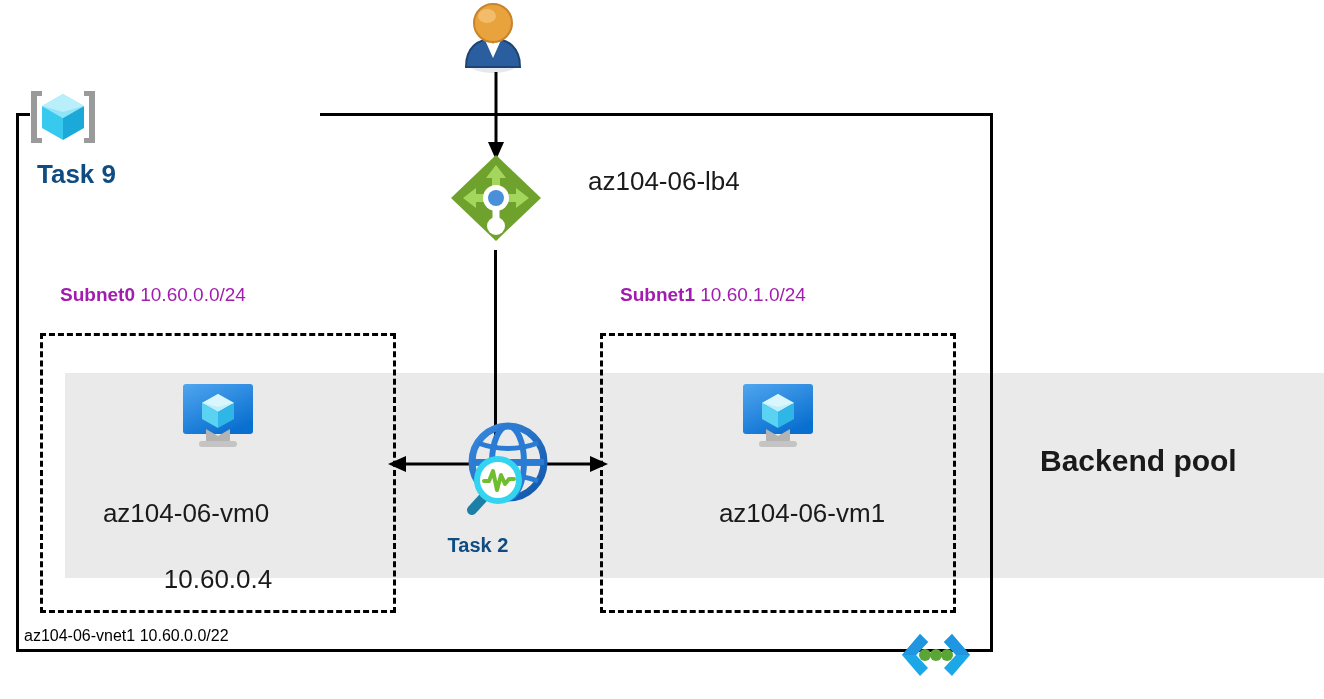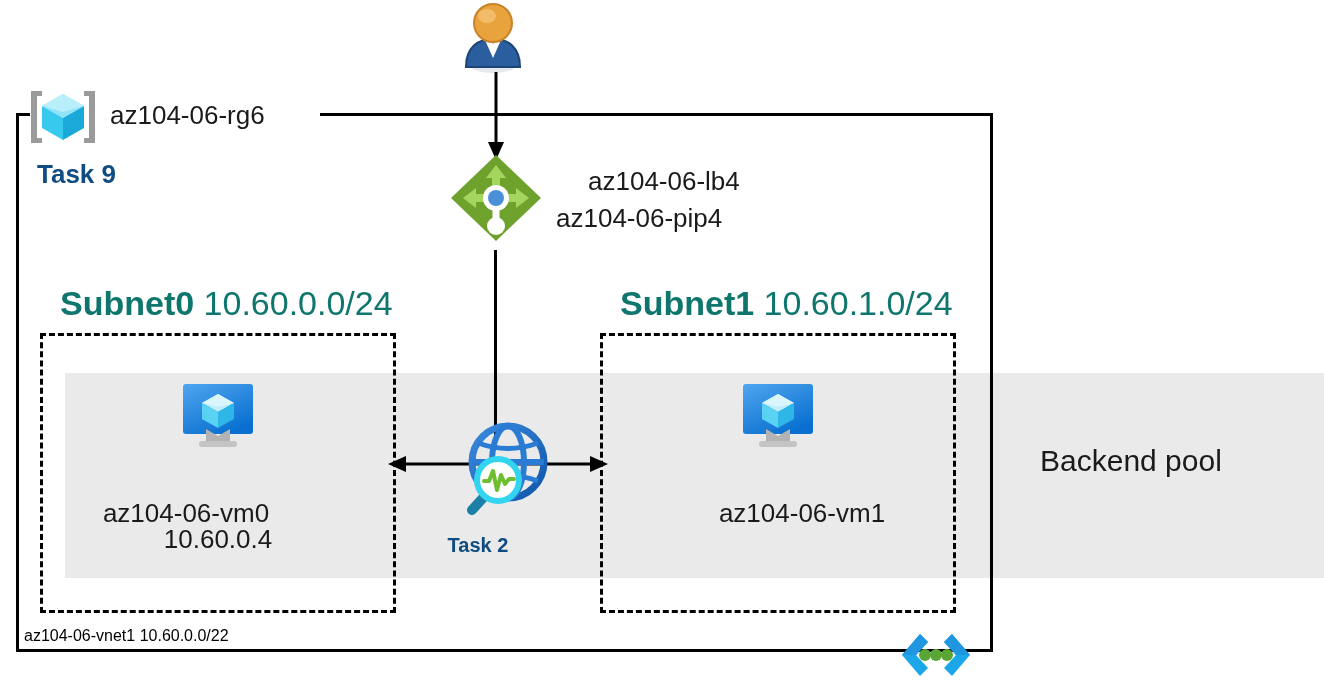--- a/index.html
+++ b/index.html
@@ -23,20 +23,21 @@
   #backend-band {
     left: 65px; top: 373px;
     width: 1259px; height: 205px;
     background: #eaeaea;
   }
   #backend-pool-label {
     left: 1040px; top: 444px;
     font-size: 30px;
     color: #1a1a1a;
     white-space: nowrap;
+    font-weight: bold;
   }
 
   
   #rg-box {
     left: 16px; top: 113px;
     width: 977px; height: 539px;
     border: 3px solid #000000;
     box-sizing: border-box;
     background: transparent;
   }
@@ -73,22 +74,22 @@
   
   #lb-icon { left: 447px; top: 153px; width: 98px; height: 100px; }
   #lb-name  { left: 588px; top: 166px; font-size: 26px; color: #1a1a1a; white-space: nowrap; }
   #pip-name { left: 556px; top: 203px; font-size: 26px; color: #1a1a1a; white-space: nowrap; }
 
   
   #line-lb-down { left: 494px; top: 250px; width: 3px; height: 200px; background: #000; }
 
   
   .subnet-label {
-    font-size: 34px;
-    color: #0f766e;
+    font-size: 19px;
+    color: #a21caf;
     white-space: nowrap;
   }
   .subnet-label .nm { font-weight: bold; }
   #subnet0-label { left: 60px;  top: 284px; }
   #subnet1-label { left: 620px; top: 284px; }
 
   
   .subnet-box {
     border: 3px dashed #000000;
     box-sizing: border-box;
@@ -102,21 +103,21 @@
   #vm0-icon { left: 179px; top: 381px; }
   #vm1-icon { left: 739px; top: 381px; }
 
   .vm-text {
     font-size: 26px;
     color: #1a1a1a;
     text-align: center;
     white-space: nowrap;
   }
   #vm0-name { left: 40px;  top: 498px; width: 292px; }
-  #vm0-ip   { left: 40px;  top: 524px; width: 356px; }
+  #vm0-ip   { left: 40px;  top: 564px; width: 356px; }
   #vm1-name { left: 600px; top: 498px; width: 404px; }
   #vm1-ip   { left: 600px; top: 534px; width: 356px; }
 
   
   #arrow-subnets { left: 388px; top: 452px; width: 220px; height: 24px; }
 
   
   #watcher-icon { left: 450px; top: 418px; width: 108px; height: 106px; }
   #task2-label {
     left: 368px; top: 534px; width: 220px;
@@ -155,21 +156,20 @@
 
       <path d="M56 3 L67 3 L67 55 L56 55 L56 50 L61 50 L61 8 L56 8 Z" fill="#9a9a9a"></path>
 
       <path d="M35 6 L56 18 L35 30 L14 18 Z" fill="#8fe4f7"></path>
       <path d="M14 18 L35 30 L35 52 L14 40 Z" fill="#38c9ef"></path>
       <path d="M56 18 L35 30 L35 52 L56 40 Z" fill="#1aa9d8"></path>
       <path d="M35 6 L56 18 L35 24 L14 18 Z" fill="#b9eefb"></path>
     </svg>
   </div>
 
-  <div class="abs" id="rg-name">az104-06-rg6</div>
   <div class="abs" id="task1-label">Task 9</div>
 
   <div class="abs" id="user-icon">
     <svg viewBox="0 0 64 72" width="64" height="72">
       <ellipse cx="32" cy="58" rx="28" ry="13" fill="#cfd6de" opacity="0.55"></ellipse>
       <path d="M5 65 C5 45 17 37 32 37 C47 37 59 45 59 65 Z" fill="#2b5e9e"></path>
       <path d="M5 65 C5 45 17 37 32 37 C47 37 59 45 59 65 Z" fill="none" stroke="#1d4474" stroke-width="2"></path>
       <path d="M24 38 L32 56 L40 38 L36 35 L32 42 L28 35 Z" fill="#ffffff"></path>
       <circle cx="32" cy="21" r="19" fill="#e8a33d"></circle>
       <circle cx="32" cy="21" r="19" fill="none" stroke="#c9832a" stroke-width="2"></circle>
@@ -196,21 +196,20 @@
 
       <circle cx="49" cy="45" r="13" fill="#ffffff"></circle>
       <circle cx="49" cy="45" r="8" fill="#4a90d9"></circle>
 
       <rect x="45.5" y="56" width="7" height="14" fill="#ffffff"></rect>
       <circle cx="49" cy="73" r="9" fill="#ffffff"></circle>
     </svg>
   </div>
 
   <div class="abs" id="lb-name">az104-06-lb4</div>
-  <div class="abs" id="pip-name">az104-06-pip4</div>
 
   <div class="abs" id="line-lb-down"></div>
 
   <div class="abs subnet-label" id="subnet0-label">
     <span class="nm">Subnet0</span> 
     <span>10.60.0.0/24</span>
   </div>
   <div class="abs subnet-box" id="subnet0-box"></div>
 
   <div class="abs vm-icon" id="vm0-icon">

